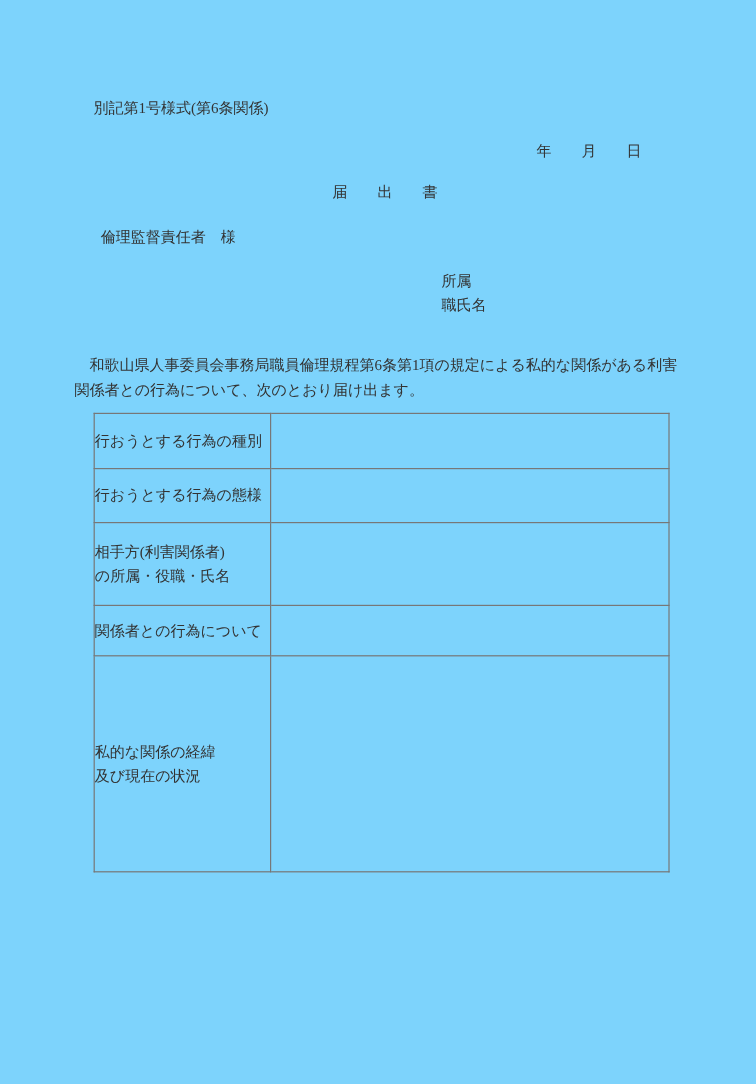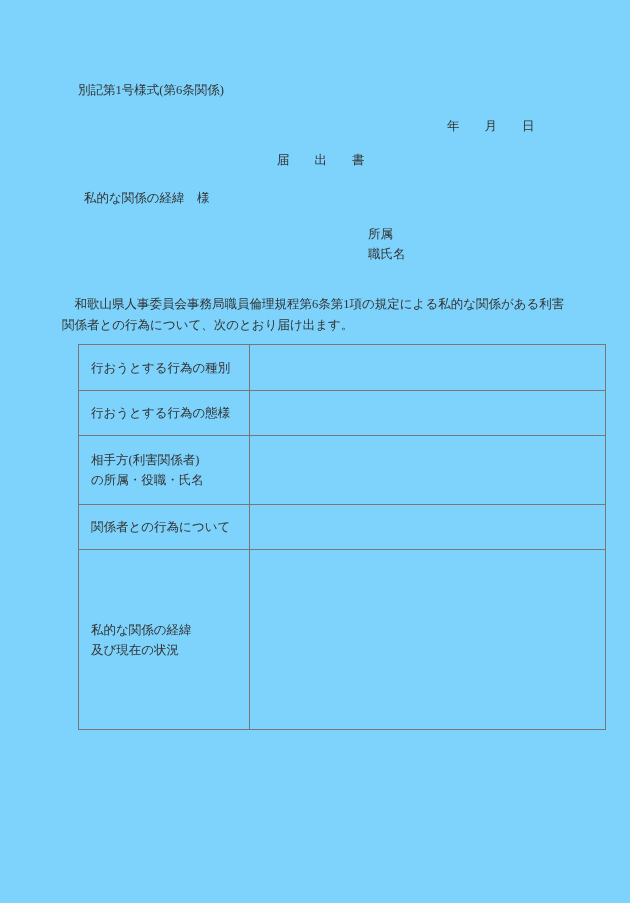--- a/index.html
+++ b/index.html
@@ -62,21 +62,21 @@
     left: 78px;
     top: 344px;
     width: 477px;
     border-collapse: collapse;
     table-layout: fixed;
     font-size: 12.5px;
     color: #333333;
   }
   table.form-table td {
     border: 1px solid #777777;
-    padding: 12px;
+    padding: 0;
   }
   td.label-cell {
     width: 146px;
     padding: 3px 2px 3px 6px;
     vertical-align: middle;
     line-height: 20px;
     white-space: pre-line;
   }
   td.value-cell {
     width: 331px;
@@ -91,21 +91,21 @@
 <body>
 
 <div class="page">
 
   <div class="form-number">別記第1号様式(第6条関係)</div>
 
   <div class="date-line">年　　月　　日</div>
 
   <div class="doc-title">届　　出　　書</div>
 
-  <div class="addressee">私的な関係の経緯　様</div>
+  <div class="addressee">倫理監督責任者　様</div>
 
   <div class="sender-block">
     <div>所属</div>
     <div>職氏名</div>
   </div>
 
   <p class="body-text">　和歌山県人事委員会事務局職員倫理規程第6条第1項の規定による私的な関係がある利害
 関係者との行為について、次のとおり届け出ます。</p>
 
   <table class="form-table">

